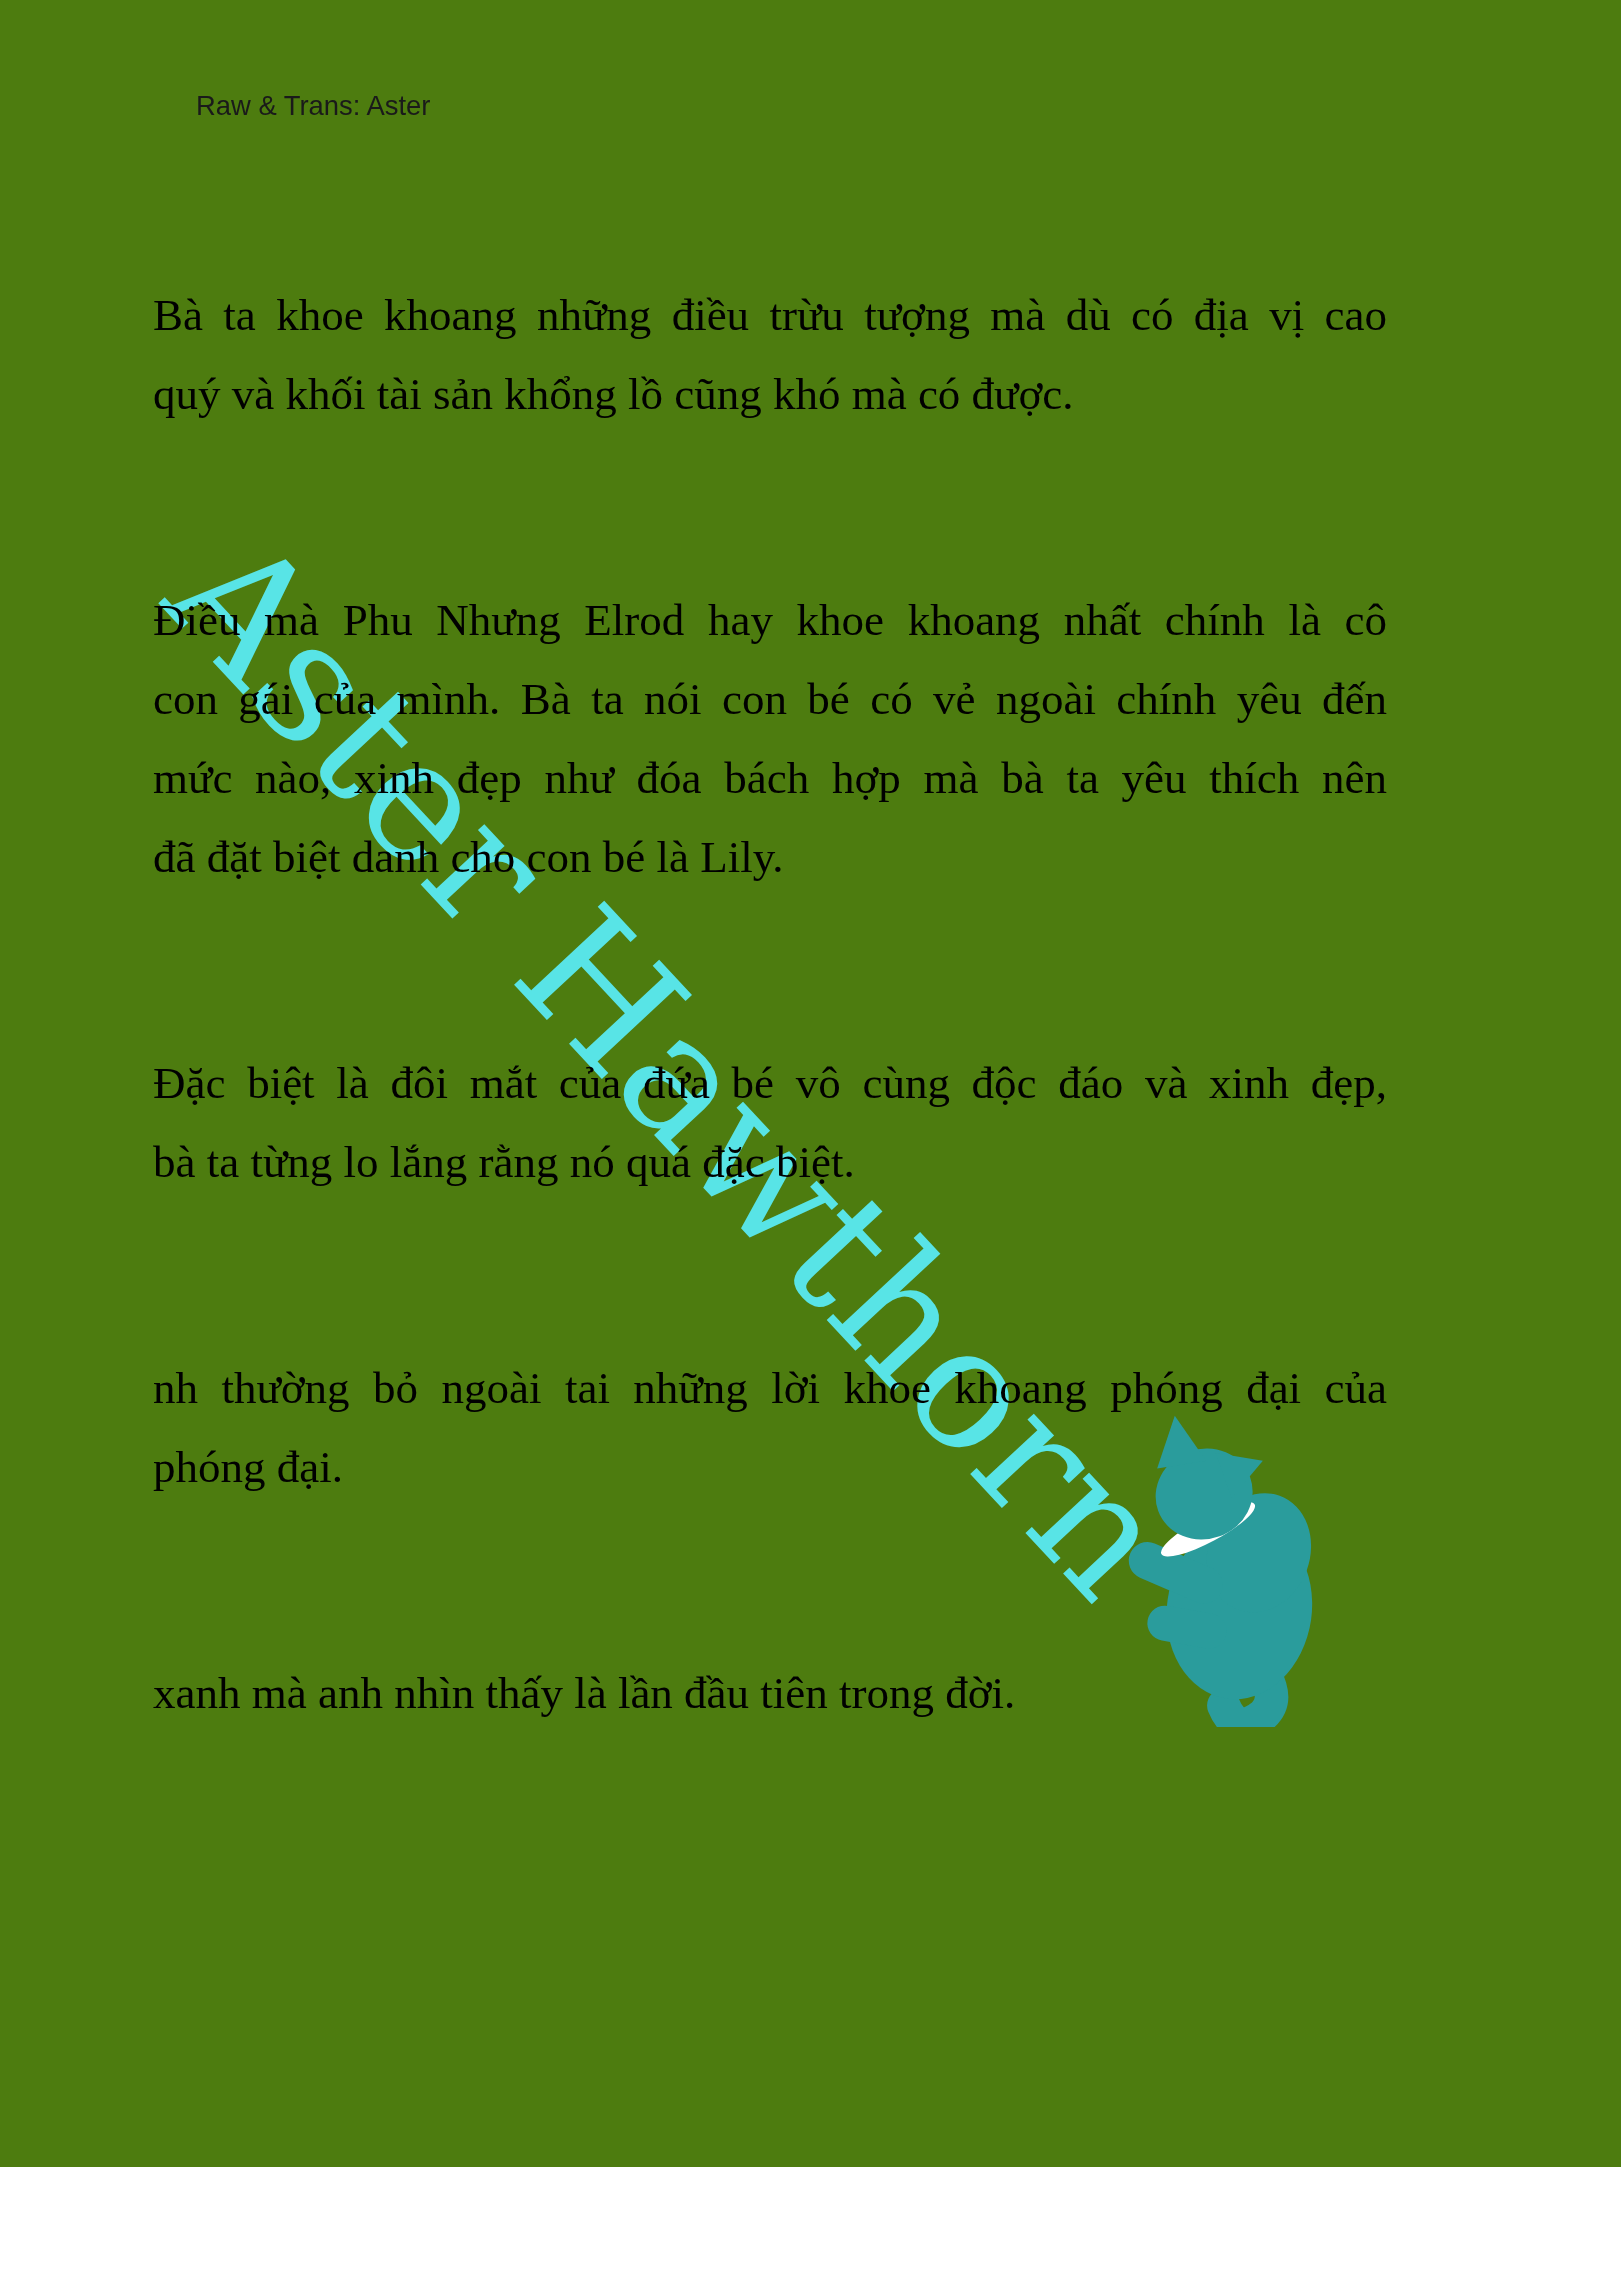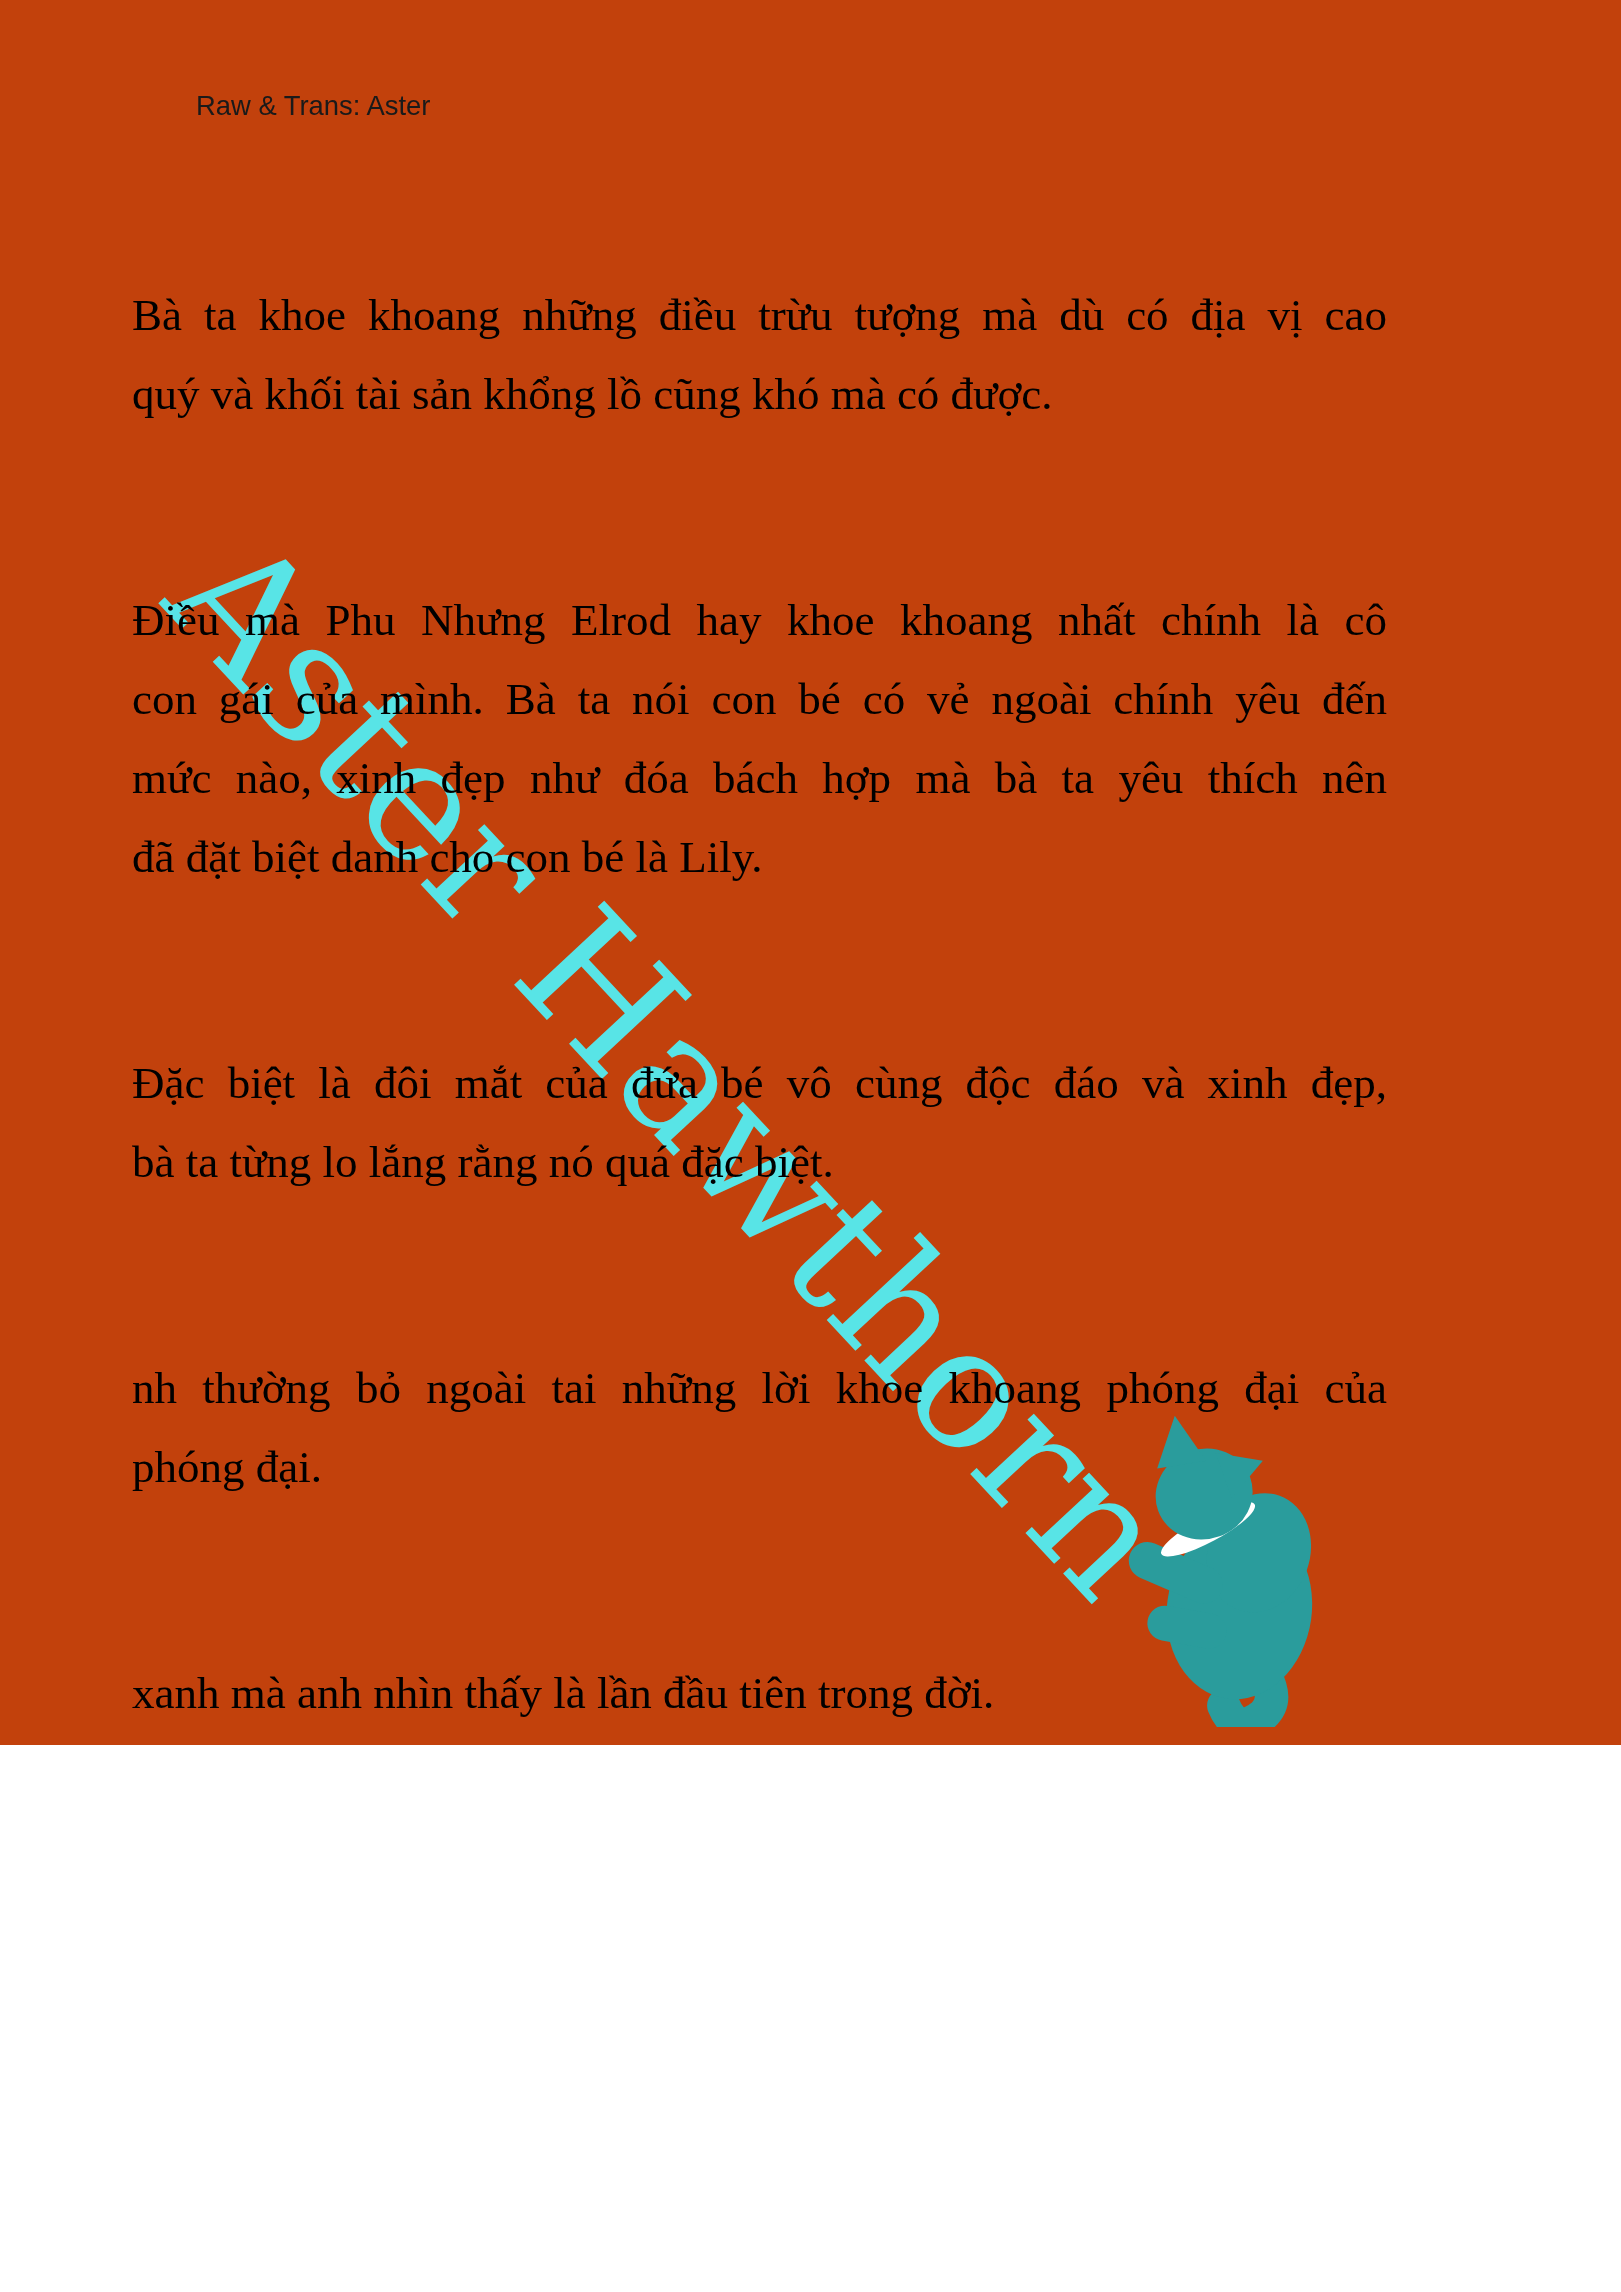--- a/index.html
+++ b/index.html
@@ -1,21 +1,21 @@
 <!DOCTYPE html>
 <html><head>
 <meta charset="utf-8">
 <style>
   * { margin: 0; padding: 0; box-sizing: border-box; }
   html, body { background: #ffffff; }
   .page {
     position: relative;
     width: 1621px;
-    height: 1745px;
-    background: #c2410c;
+    height: 2167px;
+    background: #4d7c0f;
     overflow: hidden;
     font-family: "Liberation Serif", serif;
   }
   .header-credit {
     position: absolute;
     left: 196px;
     top: 90px;
     font-family: "Liberation Sans", sans-serif;
     font-size: 27.4px;
     color: #1a1a1a;
@@ -43,21 +43,21 @@
     z-index: 2;
   }
   .content {
     position: absolute;
     left: 132px;
     top: 276px;
     width: 1255px;
     z-index: 3;
     color: #000000;
   }
-  .paragraph { margin-bottom: 147px; }
+  .paragraph { margin-bottom: 147px; margin-left: 21px; }
   .line {
     font-size: 45px;
     line-height: 79px;
     text-align: justify;
     text-align-last: justify;
     white-space: normal;
   }
   .line.line-end {
     text-align-last: left;
   }

